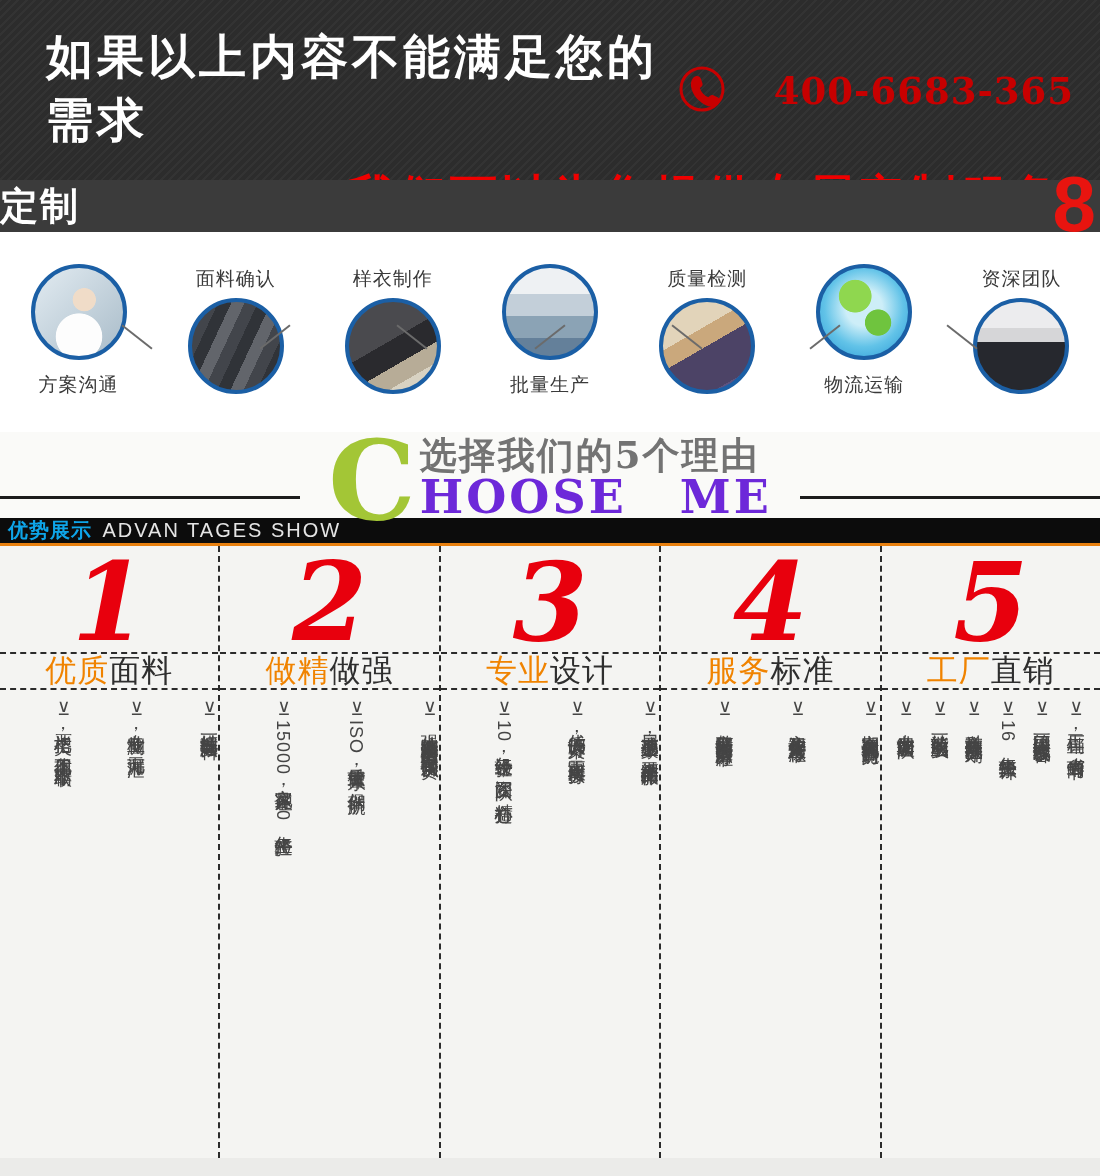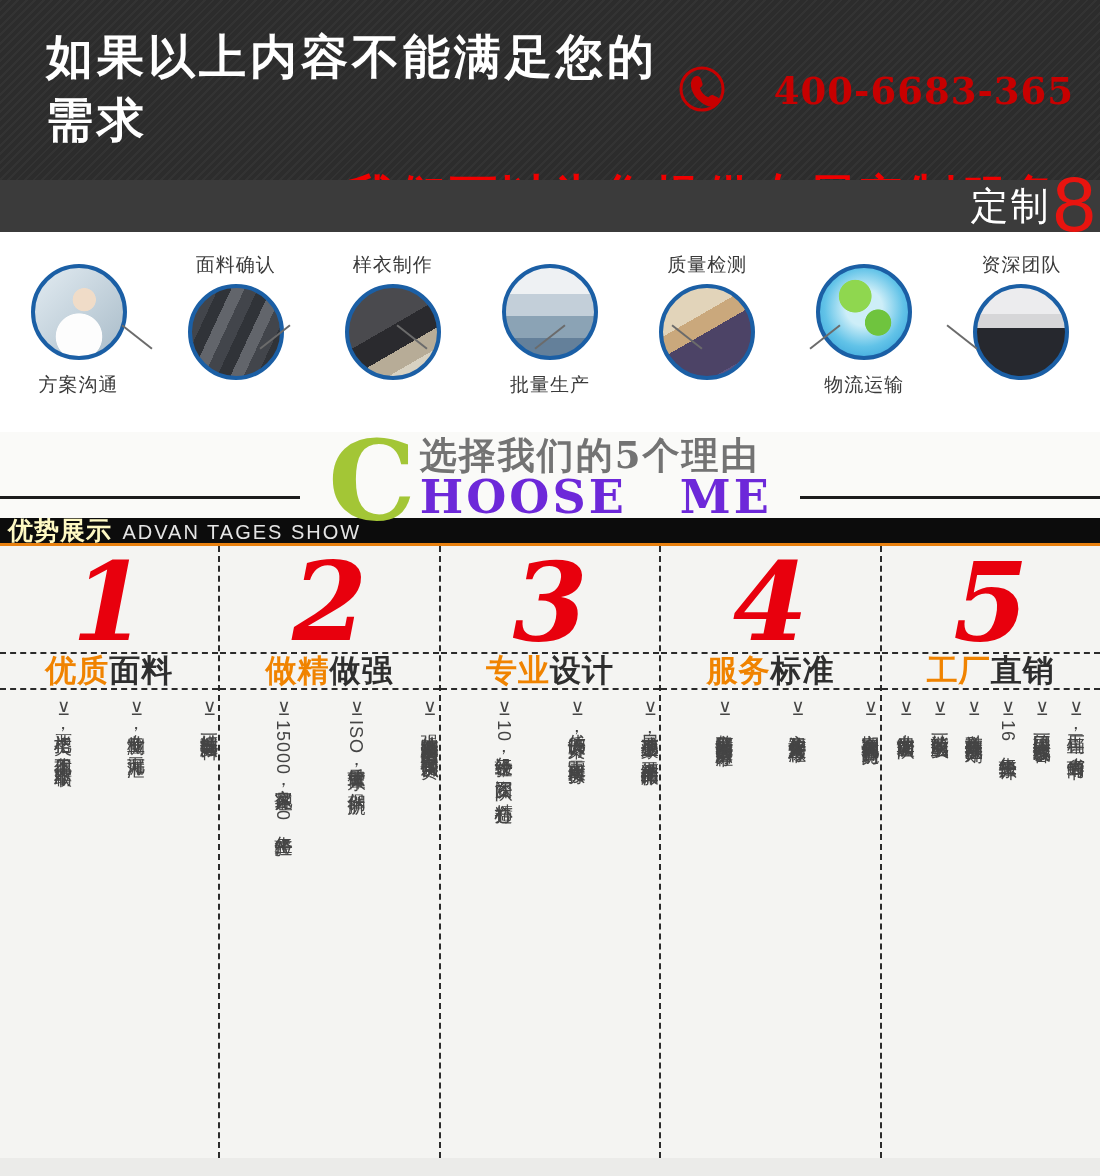--- a/index.html
+++ b/index.html
@@ -10,30 +10,30 @@
     background-image:repeating-linear-gradient(135deg,rgba(255,255,255,.035) 0 2px,rgba(0,0,0,0) 2px 6px);
     overflow:hidden;}
   .banner-row1{display:flex;align-items:center;padding:26px 26px 0 46px;}
   .banner-headline{color:#fff;font-size:47px;font-weight:bold;letter-spacing:4px;flex:1;}
   .phone-block{display:flex;align-items:flex-end;gap:44px;}
   .phone-ico{width:48px;height:48px;margin-right:4px;}
   .phone-number{color:#c80000;font-family:"DejaVu Serif","Liberation Serif",serif;font-weight:bold;font-size:37px;letter-spacing:1px;}
   .banner-sub{color:#ef0000;font-size:47px;font-weight:bold;letter-spacing:4px;text-align:right;padding:14px 38px 0 0;}
 
   
-  .flow-bar{height:52px;background:#3b3b3b;display:flex;justify-content:flex-end;align-items:center;color:#fff;font-weight:normal;font-size:38px;letter-spacing:2px;}
+  .flow-bar{height:52px;background:#3b3b3b;display:flex;justify-content:space-between;align-items:center;color:#fff;font-weight:bold;font-size:38px;letter-spacing:2px;}
   .big8{color:#e8140f;font-size:78px;line-height:50px;position:relative;top:-2px;margin:0 2px;}
 
   
   .process{height:200px;background:#fff;display:flex;position:relative;}
   .step{flex:1;display:flex;flex-direction:column;align-items:center;}
   .circle{width:88px;height:88px;border-radius:50%;border:4px solid #1b5fa5;overflow:hidden;}
   .step-high .circle{margin-top:32px;}
   .step-high .step-label{margin-top:12px;}
-  .step-low .step-label{margin-top:20px;}
+  .step-low .step-label{margin-top:34px;}
   .step-low .circle{margin-top:6px;}
   .step-label{font-size:19px;color:#3a3a3a;letter-spacing:1px;}
   .img-consult{background:
     radial-gradient(circle at 56% 36%,#f0dcc8 0 15%,rgba(0,0,0,0) 16%),
     radial-gradient(circle at 50% 78%,#fdfdfd 0 28%,rgba(0,0,0,0) 29%),
     linear-gradient(135deg,#e2ebf1,#a9bcc9);}
   .img-fabric{background:repeating-linear-gradient(115deg,#62656b 0 12px,#42454b 12px 24px,#303338 24px 36px);}
   .img-shirt{background:#fdfdfd;display:flex;align-items:center;justify-content:center;}
   .img-sew{background:linear-gradient(150deg,#4a4a4e 0 45%,#2a2a2e 45% 65%,#b7ac97 65% 80%,#d8d2c2 80%);}
   .img-factory{background:linear-gradient(180deg,#eef1f3 0 30%,#c3cfd9 30% 55%,#8ba3b5 55% 80%,#64809a 80%);}
@@ -50,30 +50,30 @@
   
   .choose{height:86px;background:#fafaf8;position:relative;}
   .choose-line{position:absolute;left:0;right:0;top:64px;height:3px;background:#1c1c1c;}
   .choose-title{position:relative;width:fit-content;margin:0 auto;background:#fafaf8;padding:0 28px;display:flex;align-items:flex-start;}
   .bigC{font-family:"DejaVu Serif","Liberation Serif",serif;font-weight:bold;font-size:110px;line-height:78px;color:#a3c636;position:relative;top:10px;margin-right:4px;}
   .choose-cn{font-family:"DejaVu Serif","Liberation Serif",serif;font-weight:bold;font-size:37px;color:#737373;line-height:42px;letter-spacing:2px;padding-top:2px;}
   .choose-en{font-family:"DejaVu Serif","Liberation Serif",serif;font-weight:bold;font-size:46px;color:#6d28d9;line-height:42px;letter-spacing:3px;word-spacing:34px;}
 
   
   .adv-bar{height:25px;background:#0c0c0c;line-height:25px;padding-left:8px;}
-  .adv-cn{color:#fef9c3;font-weight:bold;font-size:25px;letter-spacing:1px;}
+  .adv-cn{color:#0ea5e9;font-weight:bold;font-size:20px;letter-spacing:1px;}
   .adv-en{color:#e5e5e5;font-size:20px;letter-spacing:2px;margin-left:6px;}
   .adv-line{height:3px;background:#e8800f;}
 
   
   .reasons{display:flex;background:#f4f4f2;height:612px;}
   .reason-col{flex:1;min-width:0;}
   .reason-col.sep{border-right:2px dashed #2b2b2b;}
   .num{height:106px;text-align:center;font-family:"DejaVu Serif","Liberation Serif",serif;font-style:italic;font-weight:bold;font-size:108px;line-height:112px;color:#e8000d;overflow:visible;}
-  .head{height:38px;box-sizing:border-box;border-top:2px dashed #2b2b2b;border-bottom:2px dashed #2b2b2b;text-align:center;font-size:31px;font-weight:bold;line-height:34px;letter-spacing:1px;white-space:nowrap;}
+  .head{height:38px;box-sizing:border-box;border-top:2px dashed #2b2b2b;border-bottom:2px dashed #2b2b2b;text-align:center;font-size:31px;font-weight:normal;line-height:34px;letter-spacing:1px;white-space:nowrap;}
   .hl{color:#f08300;}
   .rest{color:#2e2e2e;}
   .pts{height:466px;box-sizing:border-box;writing-mode:vertical-rl;text-orientation:mixed;padding:8px 18px 0 0;font-size:18px;color:#454545;letter-spacing:1px;}
   .v-item{line-height:21px;}
   .pts-3 .v-item{margin-left:52px;}
   .pts-6 .v-item{margin-left:13px;}
   .mark{text-orientation:upright;}
 
   .footer-strip{height:18px;background:#ebebe9;}
 </style>

